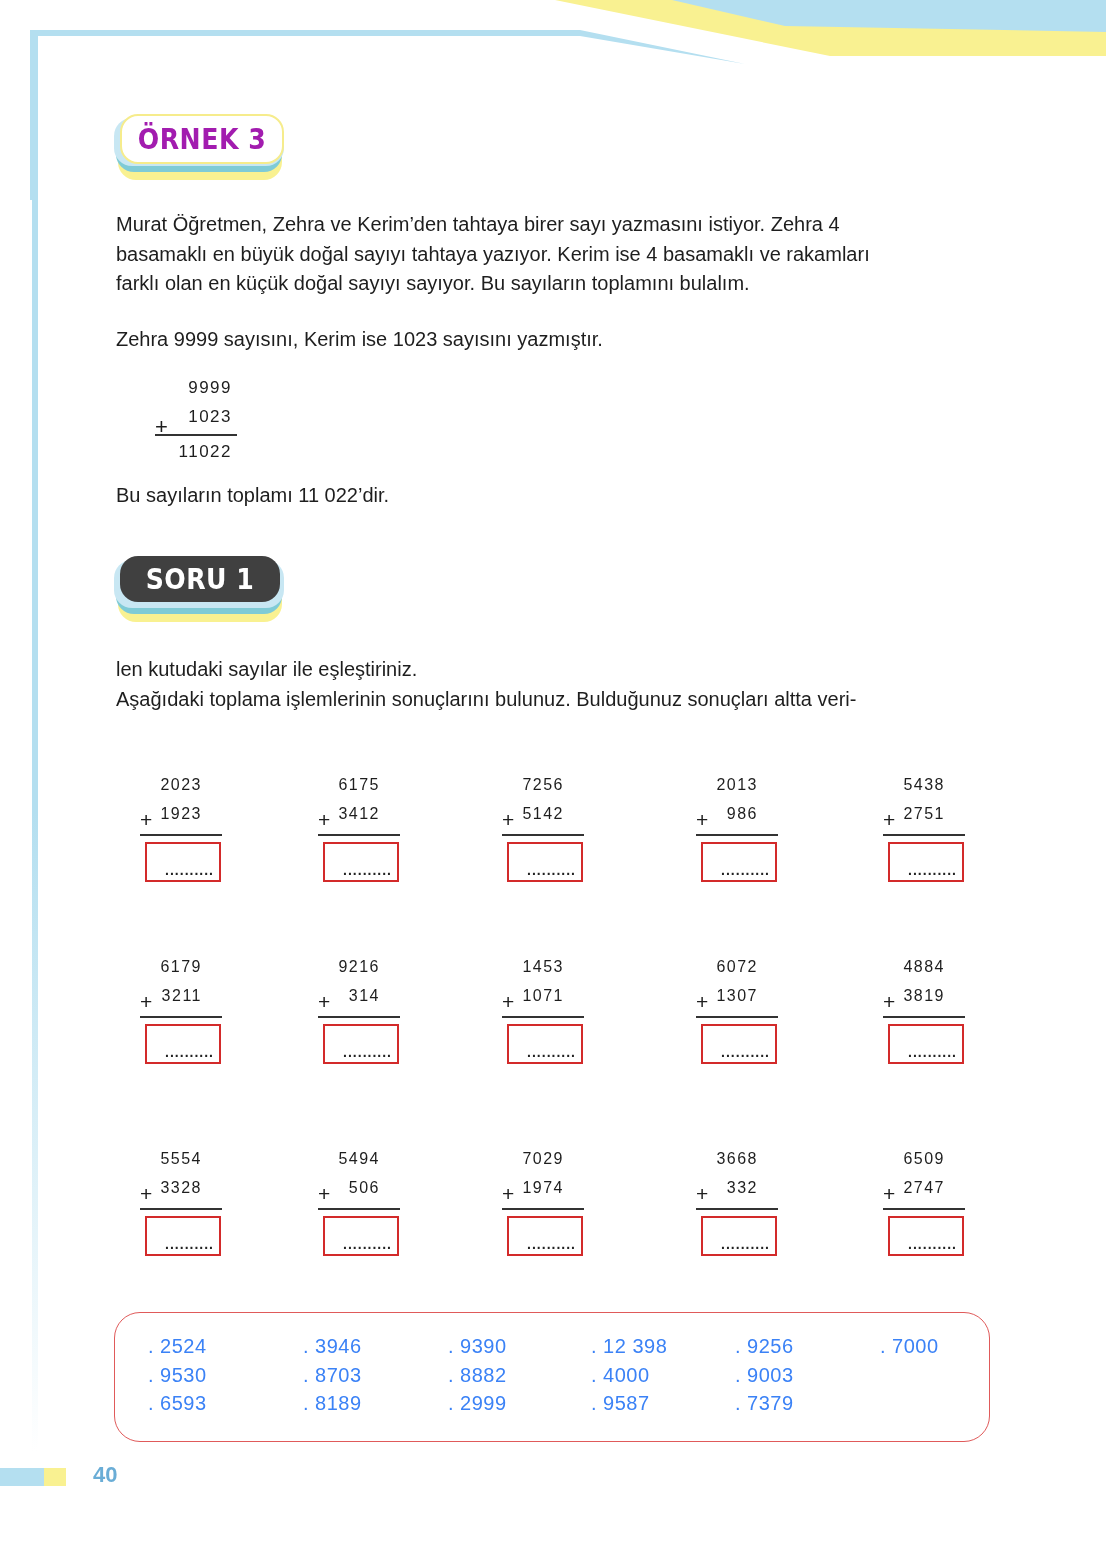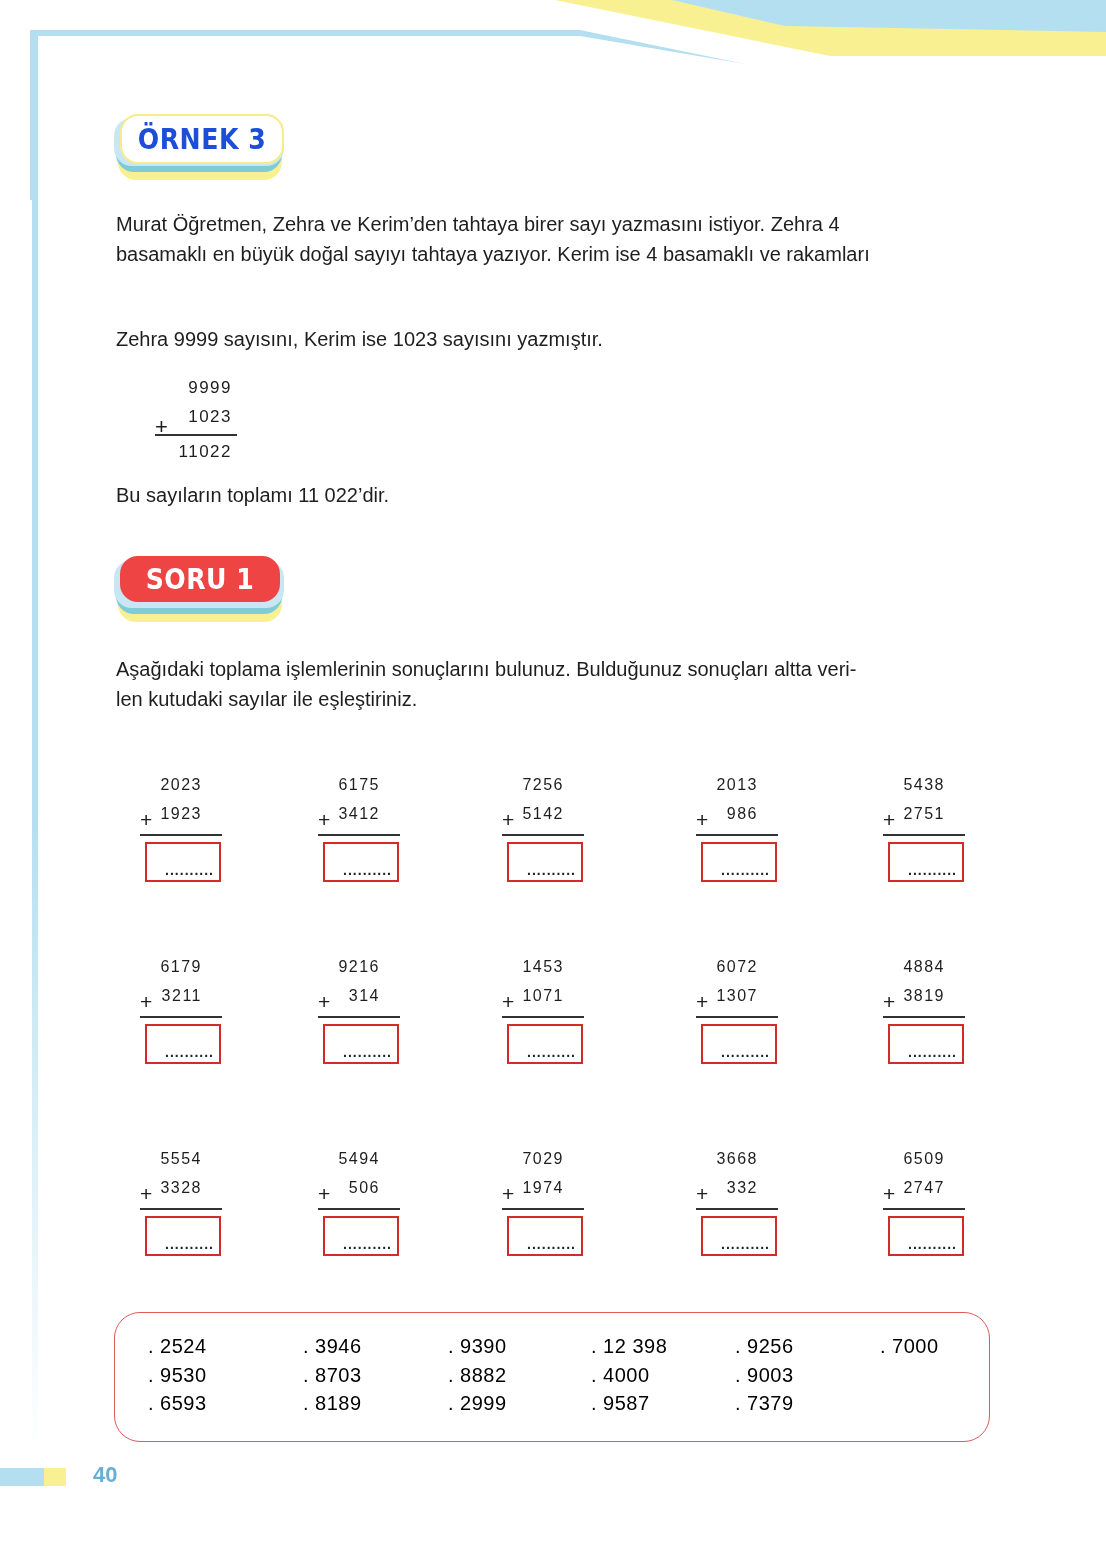--- a/index.html
+++ b/index.html
@@ -12,41 +12,41 @@
   .page-num-strip2 { position:absolute; left:44px; top:1468px; width:22px; height:18px; background:#f9f191; }
   .page-num { position:absolute; left:93px; top:1462px; font:bold 22px "Liberation Sans", sans-serif; color:#6aadd6; }
 
   .badge { position:absolute; width:170px; height:68px; }
   .badge .layer { position:absolute; border-radius:18px; }
   .badge .y { left:4px; top:16px; width:164px; height:50px; background:#f9f191; }
   .badge .t { left:2px; top:10px; width:166px; height:48px; background:#7fcbd6; }
   .badge .lb { left:0px; top:4px; width:170px; height:48px; background:#c8e7f3; }
   .badge .face { left:6px; top:0px; width:160px; height:46px; display:flex; align-items:center; justify-content:center;
                  font:bold 28px "DejaVu Sans Condensed","DejaVu Sans", sans-serif; letter-spacing:0.5px; }
-  .badge-ornek .face { background:#ffffff; border:2px solid #f6ec8c; color:#1d4ed8; }
-  .badge-soru .face { background:#ef4444; color:#ffffff; }
+  .badge-ornek .face { background:#ffffff; border:2px solid #f6ec8c; color:#a21caf; }
+  .badge-soru .face { background:#404040; color:#ffffff; }
 
   .para { position:absolute; left:116px; width:880px; font-size:20px; line-height:29.5px;
           font-family:"Liberation Sans", sans-serif; color:#1e1e1e; }
 
   .ex-op { position:absolute; font-family:"Liberation Sans", sans-serif; font-size:17px; letter-spacing:1.5px; color:#1e1e1e; text-align:right; }
   .ex-line { position:absolute; height:2px; background:#333; }
   .plus { position:absolute; font-family:"Liberation Sans", sans-serif; font-size:22px; color:#1e1e1e; }
 
   .prob { position:absolute; width:90px; height:120px; }
   .prob .n1, .prob .n2 { position:absolute; right:28px; font-family:"Liberation Sans", sans-serif; font-size:16px; letter-spacing:1.5px; color:#1e1e1e; text-align:right; }
   .prob .n1 { top:0; }
   .prob .n2 { top:29px; }
   .prob .p { position:absolute; left:0; top:32px; font-size:21px; font-family:"Liberation Sans", sans-serif; color:#1e1e1e; }
   .prob .rule { position:absolute; left:0; top:58px; width:82px; height:2px; background:#333; }
   .prob .box { position:absolute; left:5px; top:66px; width:72px; height:36px; border:2px solid #d32a2a; box-sizing:content-box; }
   .prob .dots { position:absolute; right:5px; bottom:2px; font-size:14px; letter-spacing:1px; font-weight:bold; color:#222; font-family:"Liberation Sans", sans-serif; }
 
   .answers { position:absolute; left:114px; top:1312px; width:874px; height:128px; border:1.5px solid #e05a5a; border-radius:26px; }
-  .ans { position:absolute; font-family:"Liberation Sans", sans-serif; font-size:20px; color:#000000; letter-spacing:0.5px; }
+  .ans { position:absolute; font-family:"Liberation Sans", sans-serif; font-size:20px; color:#3b82f6; letter-spacing:0.5px; }
 </style>
 </head>
 <body>
 
 <svg class="deco" viewBox="0 0 1106 200">
   <polygon points="555,0 1106,0 1106,56 830,56" fill="#f9f191"></polygon>
   <polygon points="672,0 1106,0 1106,32 785,26" fill="#b4dff0"></polygon>
   <polygon points="30,30 580,30 745,64 580,36 38,36 38,200 30,200" fill="#b4dff0"></polygon>
 </svg>
 <div class="left-bar"></div>
@@ -54,42 +54,43 @@
 <div class="badge badge-ornek" style="left:114px;top:114px;">
   <div class="layer y"></div>
     <div class="layer t"></div>
     <div class="layer lb"></div>
   <div class="layer face">ÖRNEK 3</div>
 </div>
 
 <div class="para" style="top:210px;">
   <div>Murat Öğretmen, Zehra ve Kerim’den tahtaya birer sayı yazmasını istiyor. Zehra 4</div>
   <div>basamaklı en büyük doğal sayıyı tahtaya yazıyor. Kerim ise 4 basamaklı ve rakamları</div>
+  <div>farklı olan en küçük doğal sayıyı sayıyor. Bu sayıların toplamını bulalım.</div>
 </div>
 <div class="para" style="top:325px;">Zehra 9999 sayısını, Kerim ise 1023 sayısını yazmıştır.</div>
 
 <div>
   <div class="ex-op" style="left:150px;top:378px;width:82px;">9999</div>
   <div class="plus" style="left:155px;top:414px;">+</div>
   <div class="ex-op" style="left:150px;top:407px;width:82px;">1023</div>
   <div class="ex-line" style="left:155px;top:434px;width:82px;"></div>
   <div class="ex-op" style="left:150px;top:442px;width:82px;">11022</div>
 </div>
 <div class="para" style="top:481px;">Bu sayıların toplamı 11 022’dir.</div>
 
 <div class="badge badge-soru" style="left:114px;top:556px;">
   <div class="layer y"></div>
     <div class="layer t"></div>
     <div class="layer lb"></div>
   <div class="layer face">SORU 1</div>
 </div>
 
 <div class="para" style="top:655px;">
+  <div>len kutudaki sayılar ile eşleştiriniz.</div>
   <div>Aşağıdaki toplama işlemlerinin sonuçlarını bulunuz. Bulduğunuz sonuçları altta veri-</div>
-  <div>len kutudaki sayılar ile eşleştiriniz.</div>
 </div>
 
 <div id="problems">
     <div class="prob" style="left: 140px; top: 776px;">
       <div class="n1">2023</div>
       <div class="n2">1923</div>
       <div class="p">+</div>
       <div class="rule"></div>
       <div class="box">
         <span class="dots">..........</span>

